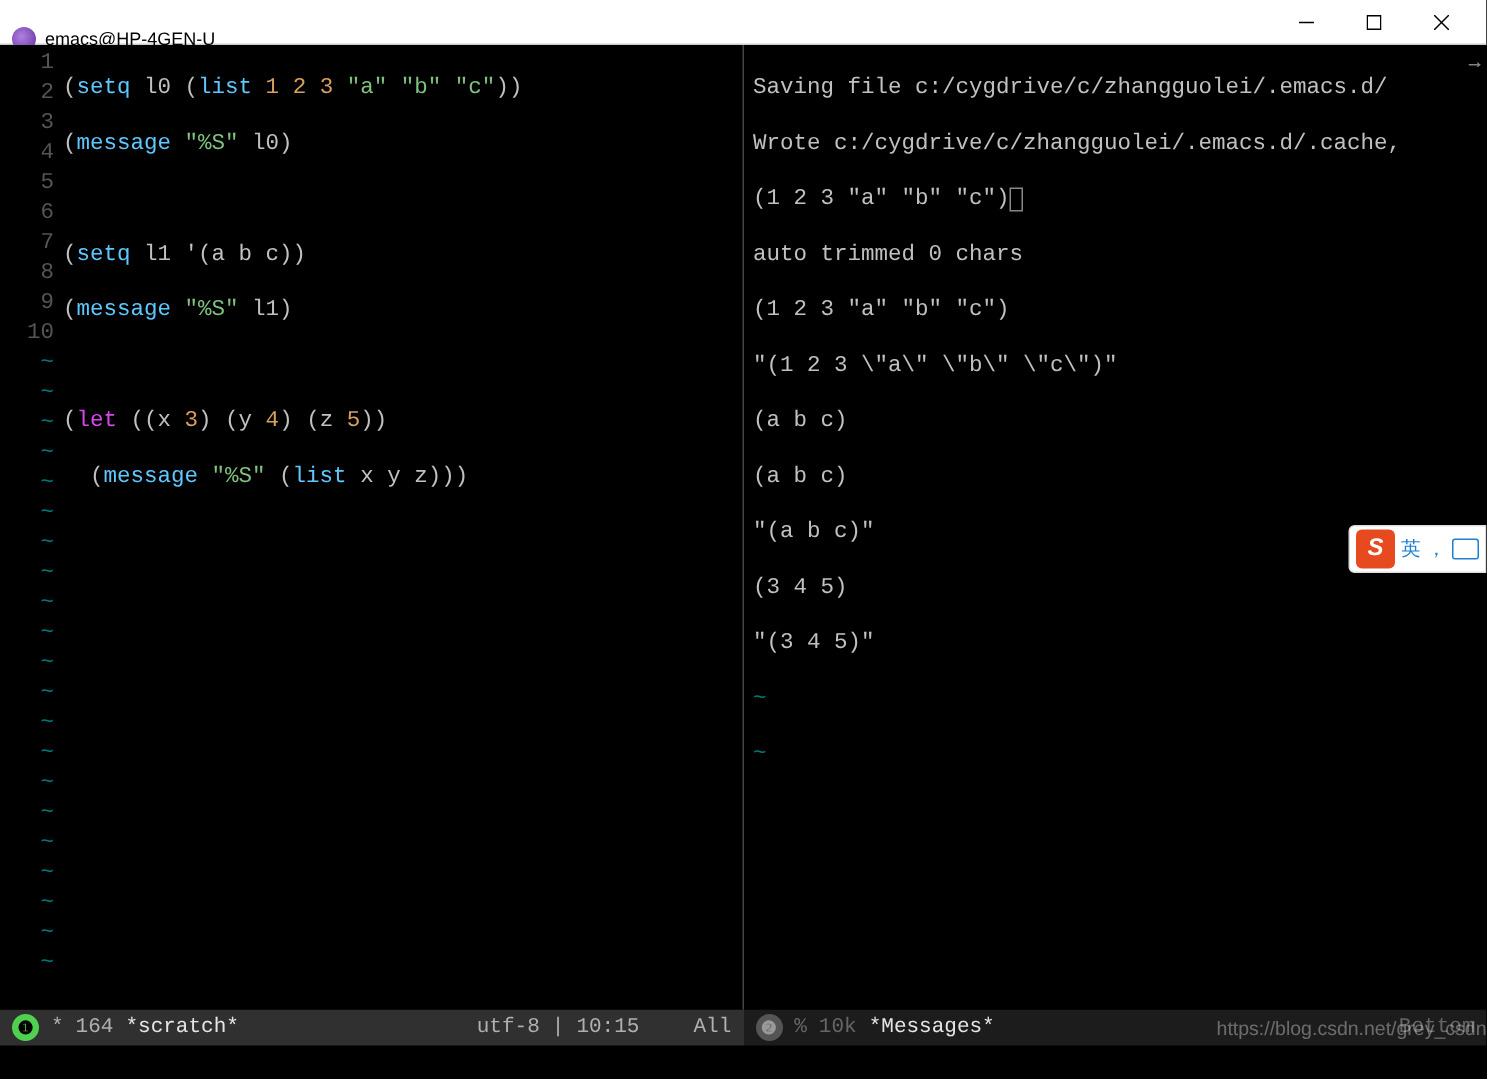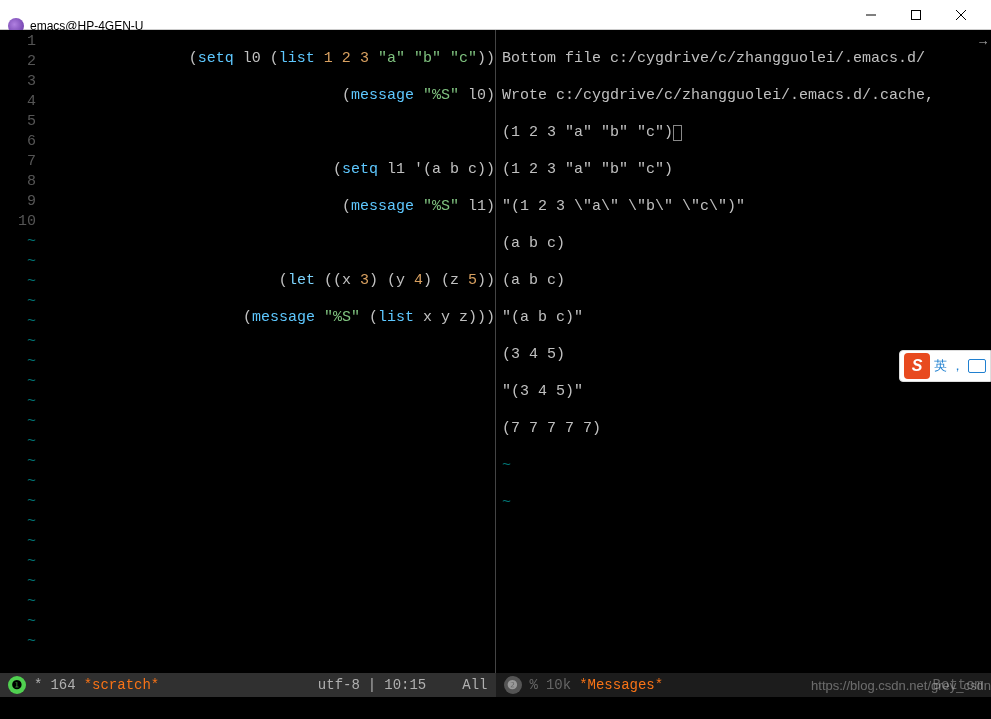--- a/index.html
+++ b/index.html
@@ -56,27 +56,26 @@
       background: #000;
       flex-shrink: 0;
     }
     .gutter .ln { height: 20px; line-height: 20px; }
     .gutter .tilde { color: #007a7a; }
     .code {
       flex: 1;
       padding: 2px 0;
       color: #c0c0c0;
       white-space: pre;
-      text-align: right;
     }
     .code .line { height: 20px; line-height: 20px; }
     .fn { color: #5ec8ff; }
     .str { color: #7fc27f; }
     .num { color: #d8a060; }
-    .kw { color: #7dd3fc; }
+    .kw { color: #d946ef; }
     .paren-hl { background: #4a4a6a; }
     .cursor-block {
       display: inline-block;
       width: 9px; height: 18px;
       background: #4a4a6a;
       vertical-align: text-bottom;
     }
     .hollow-cursor {
       display: inline-block;
       width: 9px; height: 16px;
@@ -106,21 +105,21 @@
     .modeline.active { background: #303030; color: #b0b0b0; }
     .modeline.inactive { background: #1c1c1c; color: #666; }
     .ml-indicator {
       width: 18px; height: 18px; border-radius: 50%;
       background: #50d050;
       display: flex; align-items: center; justify-content: center;
       color: #000; font-size: 12px; font-weight: bold;
       flex-shrink: 0;
     }
     .ml-indicator.inactive { background: #555; color: #999; }
-    .ml-buffer { color: #f97316; }
+    .ml-buffer { color: #e5e5e5; }
     .ml-spacer { flex: 1; }
     .minibuffer {
       height: 22px;
       background: #000;
       color: #888;
       padding: 2px 8px;
     }
     .ime-widget {
       position: absolute;
       right: 0px; top: 350px;
@@ -236,31 +235,31 @@
 <div class="line"><span>(</span><span class="fn">message</span><span> </span><span class="str">"%S"</span><span> l1)</span></div>
 <div class="line"></div>
 <div class="line"><span>(</span><span class="kw">let</span><span> ((x </span><span class="num">3</span><span>) (y </span><span class="num">4</span><span>) (z </span><span class="num">5</span><span>))</span></div>
 <div class="line"><span>  (</span><span class="fn">message</span><span> </span><span class="str">"%S"</span><span> (</span><span class="fn">list</span><span> x y z)))</span></div>
 <div class="line"></div>
     </div>
   </div>
 
   <div class="pane right">
     <div class="msgs">
-<div class="line"><span>Bottom file c:/cygdrive/c/zhangguolei/.emacs.d/</span><span class="rarrow" style="right:4px">→</span></div>
+<div class="line"><span>Saving file c:/cygdrive/c/zhangguolei/.emacs.d/</span><span class="rarrow" style="right:4px">→</span></div>
 <div class="line"><span>Wrote c:/cygdrive/c/zhangguolei/.emacs.d/.cache,</span><span class="rarrow" style="right:4px">→</span></div>
 <div class="line"><span>(1 2 3 "a" "b" "c")</span><span class="hollow-cursor"></span></div>
+<div class="line">auto trimmed 0 chars</div>
 <div class="line">(1 2 3 "a" "b" "c")</div>
 <div class="line">"(1 2 3 \"a\" \"b\" \"c\")"</div>
 <div class="line">(a b c)</div>
 <div class="line">(a b c)</div>
 <div class="line">"(a b c)"</div>
 <div class="line">(3 4 5)</div>
 <div class="line">"(3 4 5)"</div>
-<div class="line">(7 7 7 7 7)</div>
 <div class="line"><span style="color:#007a7a">~</span></div>
 <div class="line"><span style="color:#007a7a">~</span></div>
 
 
 
 
 
 
 
 

